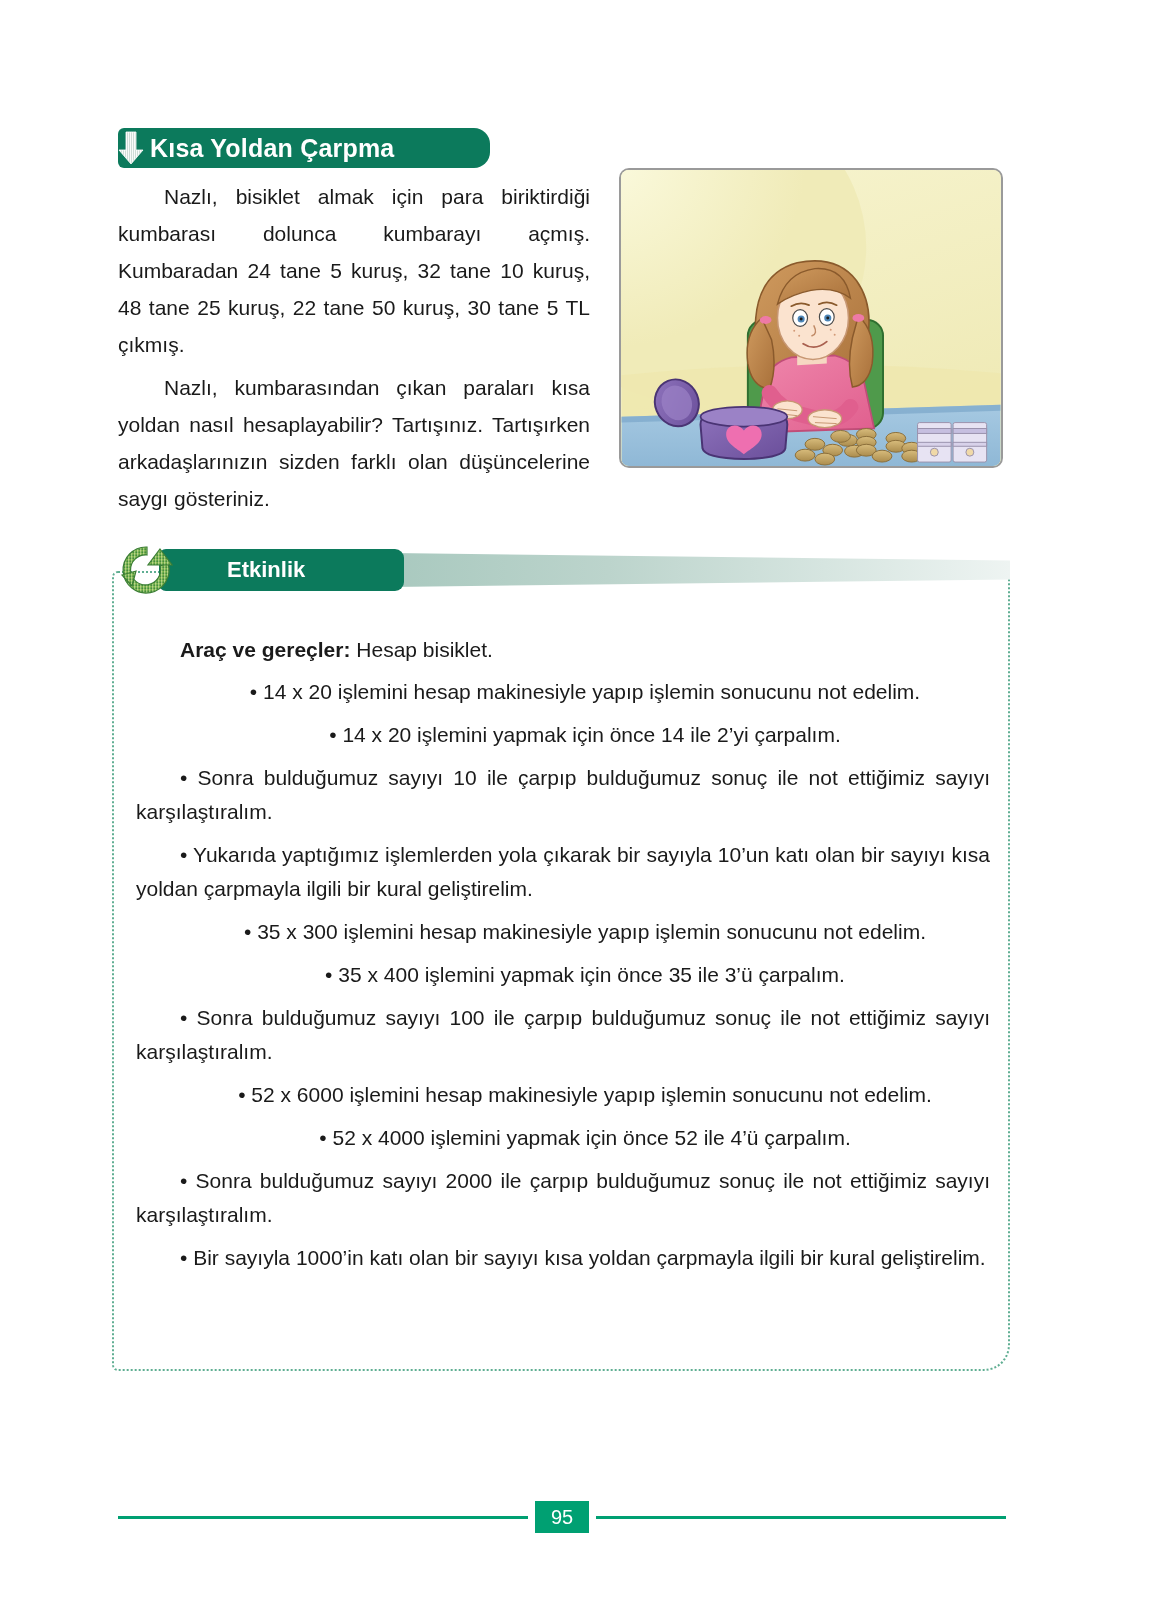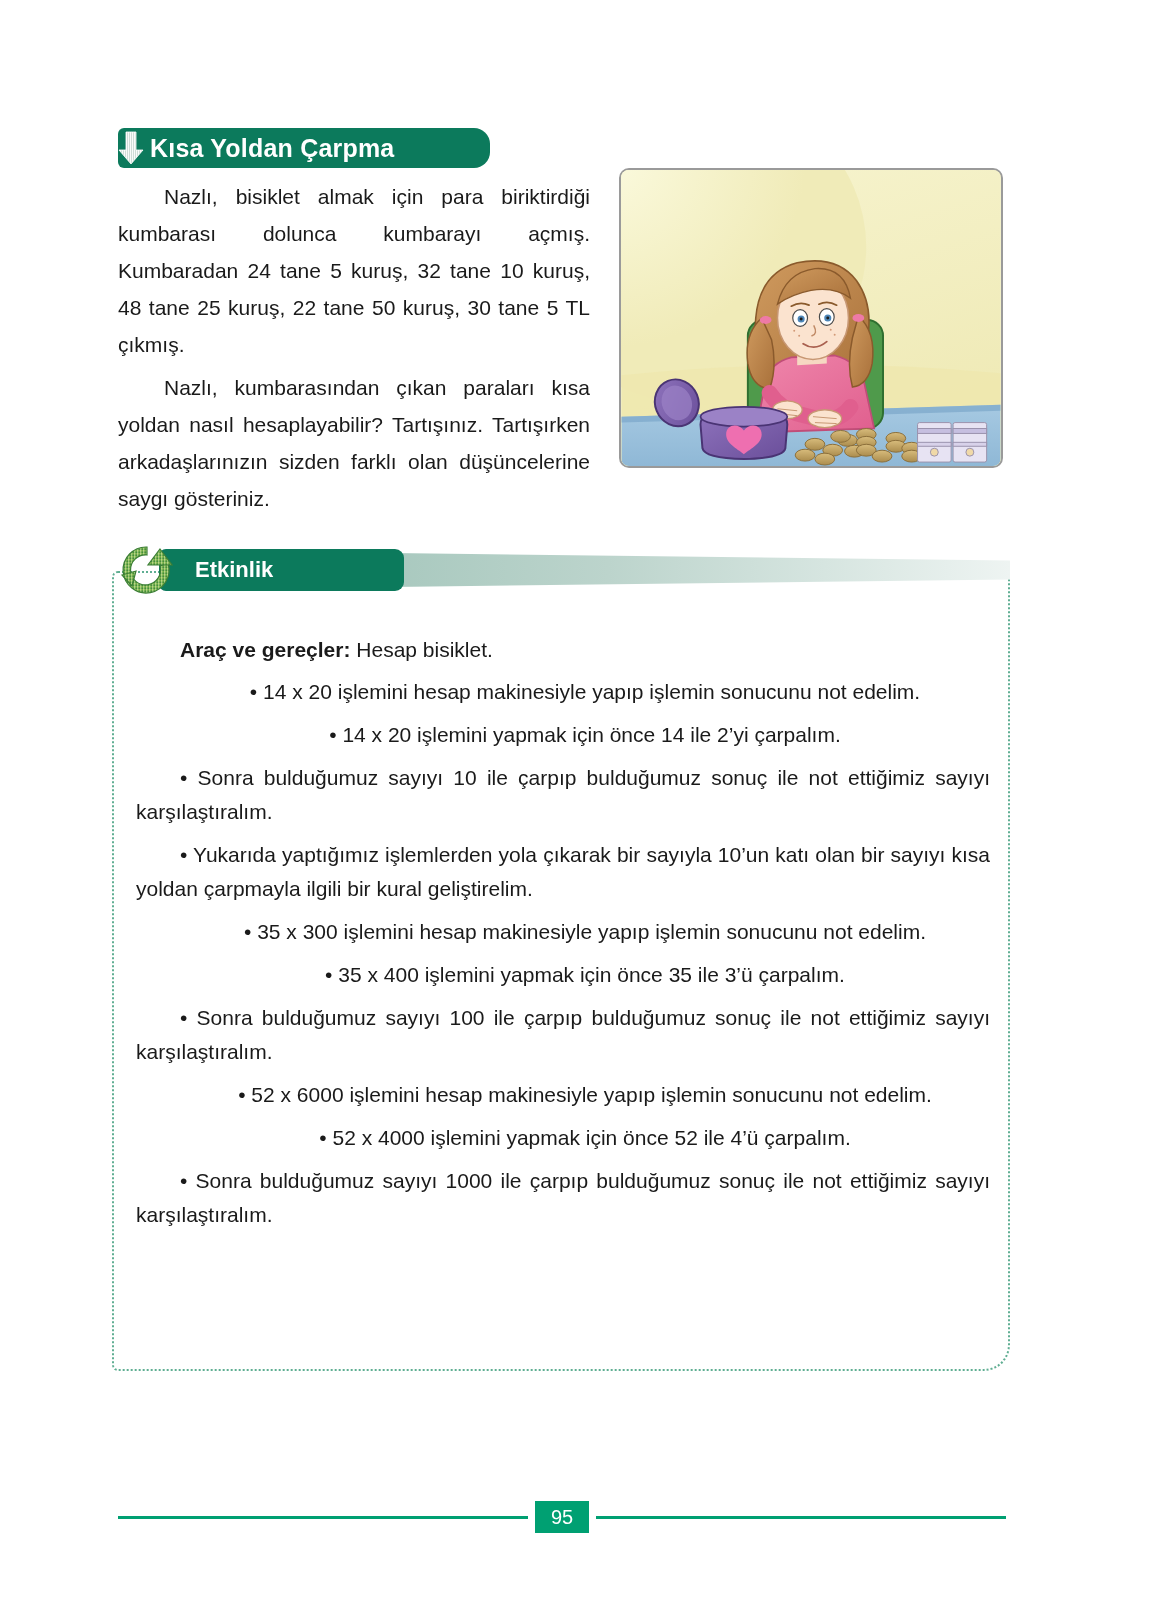--- a/index.html
+++ b/index.html
@@ -114,21 +114,21 @@
     left: 47px;
     top: 6px;
     width: 245px;
     height: 42px;
     background: #0c7a5c;
     border-radius: 7px 9px 9px 7px;
     display: flex;
     align-items: center;
     justify-content: flex-start;
     box-sizing: border-box;
-    padding-left: 36px;
+    padding-left: 68px;
   }
   .etkinlik-label {
     color: #ffffff;
     font-size: 22px;
     font-weight: bold;
     line-height: 1;
     white-space: nowrap;
   }
   .recycle-icon {
     position: absolute;
@@ -355,21 +355,22 @@
 
         <p class="act-item no-justify">• 14 x 20 işlemini hesap makinesiyle yapıp işlemin sonucunu not edelim.</p>
         <p class="act-item no-justify">• 14 x 20 işlemini yapmak için önce 14 ile 2’yi çarpalım.</p>
         <p class="act-item">• Sonra bulduğumuz sayıyı 10 ile çarpıp bulduğumuz sonuç ile not ettiğimiz sayıyı karşılaştıralım.</p>
         <p class="act-item">• Yukarıda yaptığımız işlemlerden yola çıkarak bir sayıyla 10’un katı olan bir sayıyı kısa yoldan çarpmayla ilgili bir kural geliştirelim.</p>
         <p class="act-item no-justify">• 35 x 300 işlemini hesap makinesiyle yapıp işlemin sonucunu not edelim.</p>
         <p class="act-item no-justify">• 35 x 400 işlemini yapmak için önce 35 ile 3’ü çarpalım.</p>
         <p class="act-item">• Sonra bulduğumuz sayıyı 100 ile çarpıp bulduğumuz sonuç ile not ettiğimiz sayıyı karşılaştıralım.</p>
         <p class="act-item no-justify">• 52 x 6000 işlemini hesap makinesiyle yapıp işlemin sonucunu not edelim.</p>
         <p class="act-item no-justify">• 52 x 4000 işlemini yapmak için önce 52 ile 4’ü çarpalım.</p>
-        <p class="act-item">• Sonra bulduğumuz sayıyı 1000 ile çarpıp bulduğumuz sonuç ile not ettiğimiz sayıyı karşılaştıralım.</p>
+        <p class="act-item">• Sonra bulduğumuz sayıyı 2000 ile çarpıp bulduğumuz sonuç ile not ettiğimiz sayıyı karşılaştıralım.</p>
+        <p class="act-item">• Bir sayıyla 1000’in katı olan bir sayıyı kısa yoldan çarpmayla ilgili bir kural geliştirelim.</p>
 
       </div>
     </div>
 
     <div class="etkinlik-fade"></div>
 
     <div class="etkinlik-tag">
       <span class="etkinlik-label">Etkinlik</span>
     </div>
 

